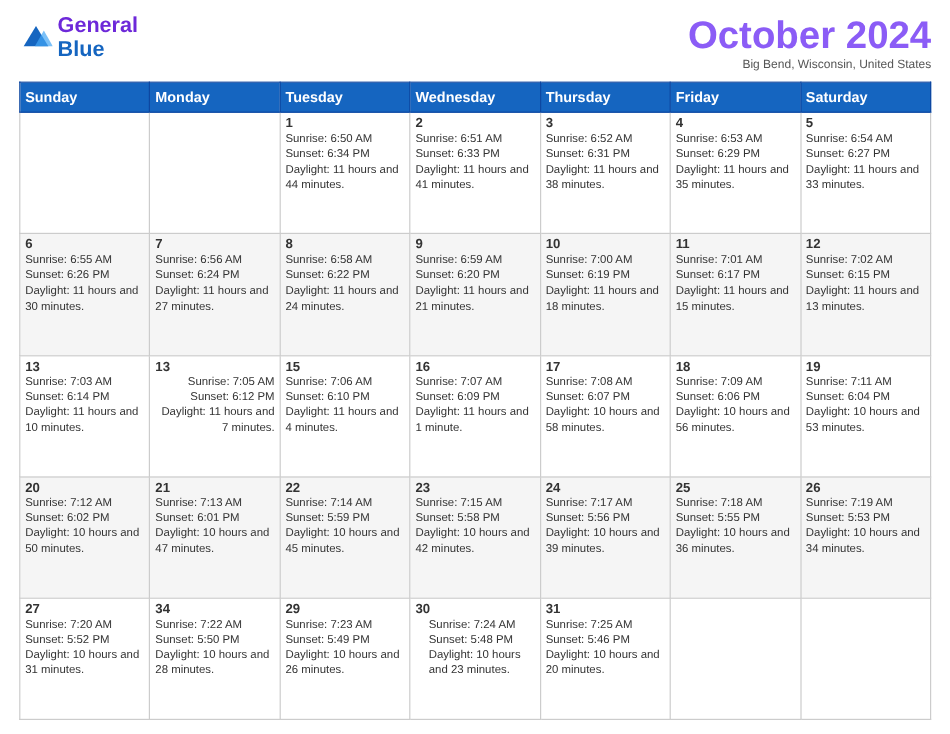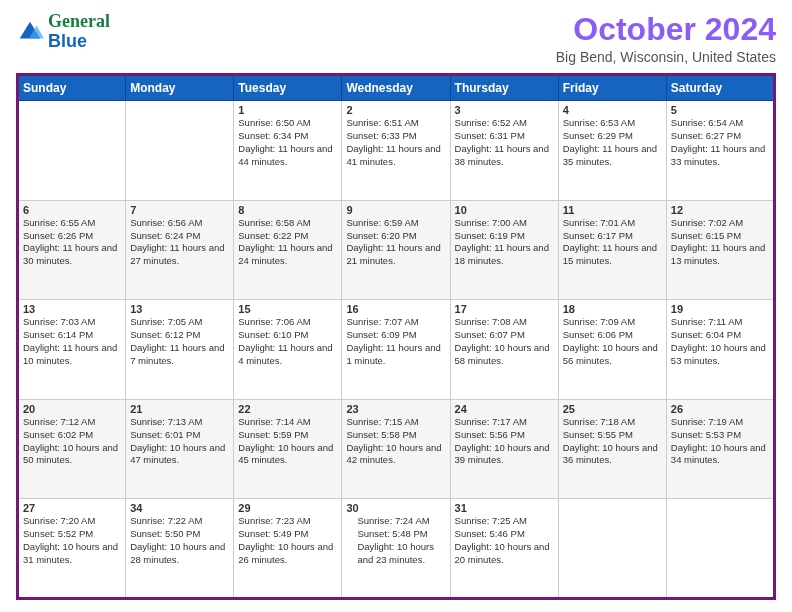--- a/index.html
+++ b/index.html
@@ -26,43 +26,43 @@
     .logo {
       display: flex;
       align-items: center;
       gap: 4px;
     }
     .logo-text {
       font-size: 18px;
       font-weight: bold;
       line-height: 1.1;
     }
-    .logo-general { color: #15803d; font-family: Liberation Serif, serif; }
+    .logo-general { color: #6d28d9; }
     .logo-blue { color: #1565c0; }
     .logo-icon {
       width: 28px;
       height: 28px;
     }
     .header-right {
       text-align: right;
     }
     .month-title {
       font-size: 32px;
       font-weight: bold;
       color: #8b5cf6;
       line-height: 1.1;
     }
     .location {
-      font-size: 14px;
+      font-size: 10px;
       color: #555;
       margin-top: 2px;
     }
     .calendar {
       flex: 1;
-      border: 3px solid #701a75;
+      border: 1px solid #701a75;
       border-collapse: collapse;
       width: 100%;
       table-layout: fixed;
     }
     .calendar th {
       background-color: #1565c0;
       color: #fff;
       font-size: 12px;
       font-weight: bold;
       padding: 5px 4px;
@@ -214,21 +214,21 @@
         </tr>
         <tr>
           <td>
             <div class="day-number">13</div>
             <div class="day-info" style="white-space: pre-line;">Sunrise: 7:03 AM
 Sunset: 6:14 PM
 Daylight: 11 hours and 10 minutes.</div>
           </td>
           <td>
             <div class="day-number">13</div>
-            <div class="day-info" style="white-space: pre-line;">Sunrise: 7:05 AM
+            <div class="day-info" style="white-space: pre-line; text-align: right;">Sunrise: 7:05 AM
 Sunset: 6:12 PM
 Daylight: 11 hours and 7 minutes.</div>
           </td>
           <td>
             <div class="day-number">15</div>
             <div class="day-info" style="white-space: pre-line;">Sunrise: 7:06 AM
 Sunset: 6:10 PM
 Daylight: 11 hours and 4 minutes.</div>
           </td>
           <td>

